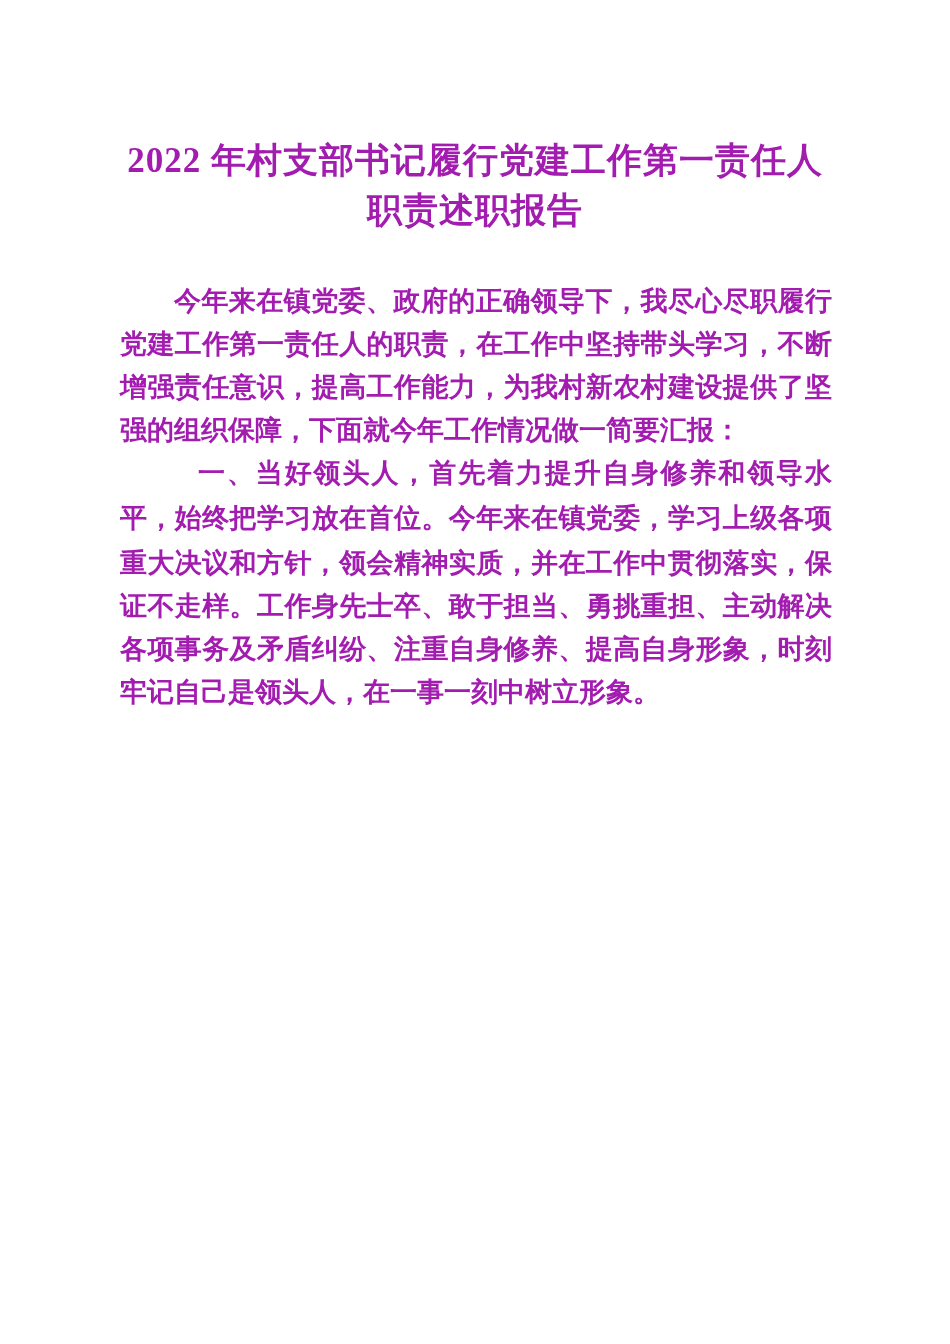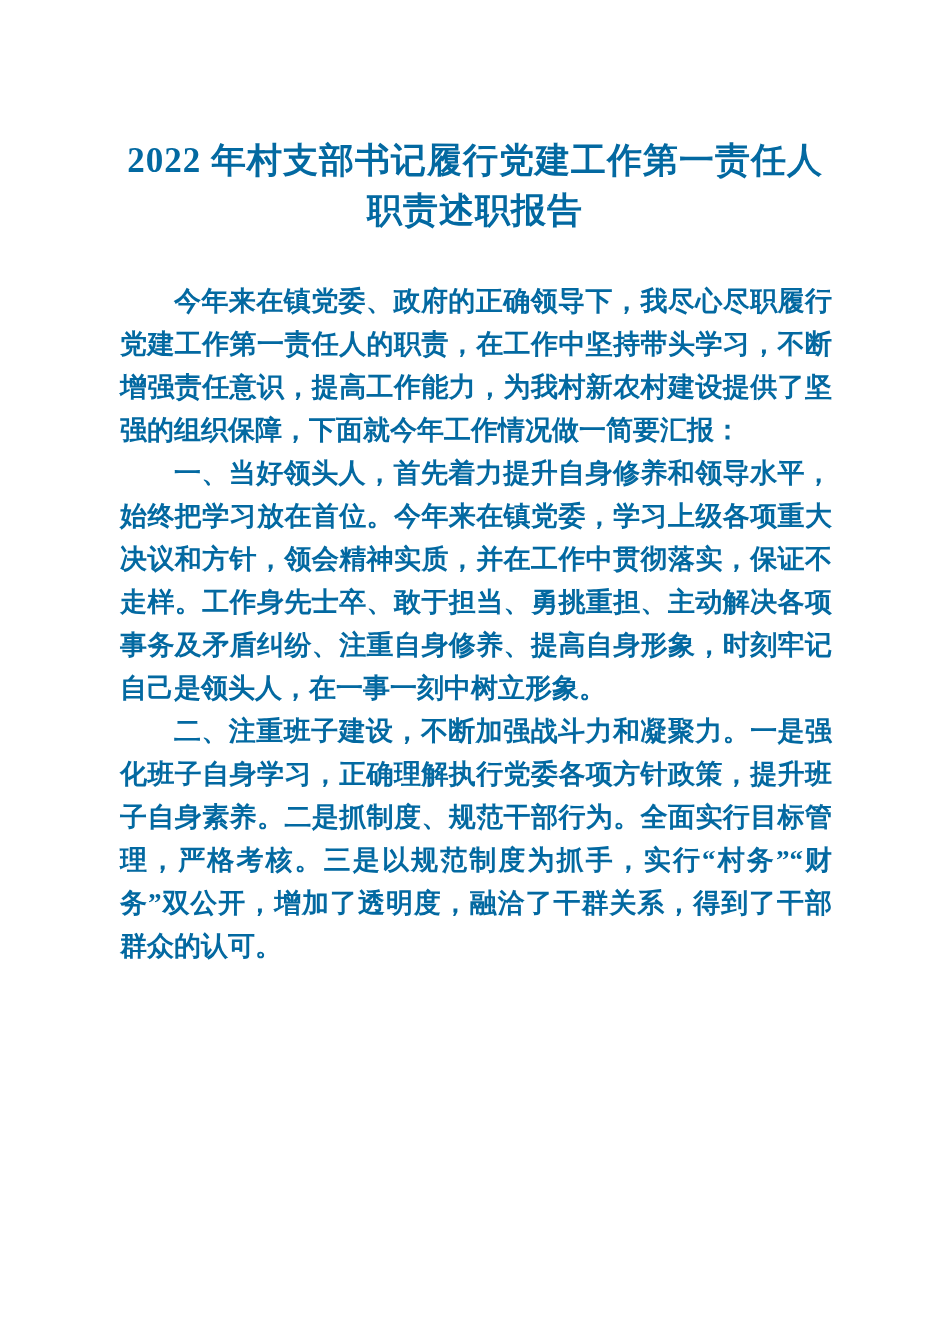--- a/index.html
+++ b/index.html
@@ -3,21 +3,21 @@
 <meta charset="utf-8">
 <style>
   * { box-sizing: border-box; margin: 0; padding: 0; }
   html, body { background: #ffffff; }
   .page {
     position: relative;
     width: 950px;
     height: 1324px;
     margin: 0 auto;
     background: #ffffff;
-    color: #0369a1;
+    color: #a21caf;
     overflow: hidden;
   }
   .doc-title {
     padding-top: 136px;
     margin: 0 112px;
     text-align: center;
     font-family: "Liberation Serif", "DejaVu Serif", serif;
     font-weight: 700;
     font-size: 35px;
     line-height: 50px;
@@ -32,27 +32,27 @@
   }
   .doc-body p {
     margin: 0;
     text-indent: 2em;
   }
   .run-regular {
     font-family: "Liberation Serif", "DejaVu Serif", serif;
     font-weight: 700;
   }
   .run-bold {
-    font-family: Liberation Serif, serif;
+    font-family: Liberation Mono, monospace;
     font-weight: 700;
+    margin-left: 24px;
   }
 </style>
 </head>
 <body>
 
 <div class="page">
   <h1 class="doc-title">2022 年村支部书记履行党建工作第一责任人职责述职报告</h1>
   <div class="doc-body" id="doc-body">
       <p><span class="run-regular">今年来在镇党委、政府的正确领导下，我尽心尽职履行党建工作第一责任人的职责，在工作中坚持带头学习，不断增强责任意识，提高工作能力，为我村新农村建设提供了坚强的组织保障，下面就今年工作情况做一简要汇报：</span></p>
       <p><span class="run-bold">一、当好领头人，首先着力提升自身修养和领导水平，始终把学习放在首位。</span><span class="run-regular">今年来在镇党委，学习上级各项重大决议和方针，领会精神实质，并在工作中贯彻落实，保证不走样。工作身先士卒、敢于担当、勇挑重担、主动解决各项事务及矛盾纠纷、注重自身修养、提高自身形象，时刻牢记自己是领头人，在一事一刻中树立形象。</span></p>
-      <p><span class="run-bold">二、注重班子建设，不断加强战斗力和凝聚力。</span><span class="run-regular">一是强化班子自身学习，正确理解执行党委各项方针政策，提升班子自身素养。二是抓制度、规范干部行为。全面实行目标管理，严格考核。三是以规范制度为抓手，实行“村务”“财务”双公开，增加了透明度，融洽了干群关系，得到了干部群众的认可。</span></p>
     </div>
 </div>
 
 </body></html>

